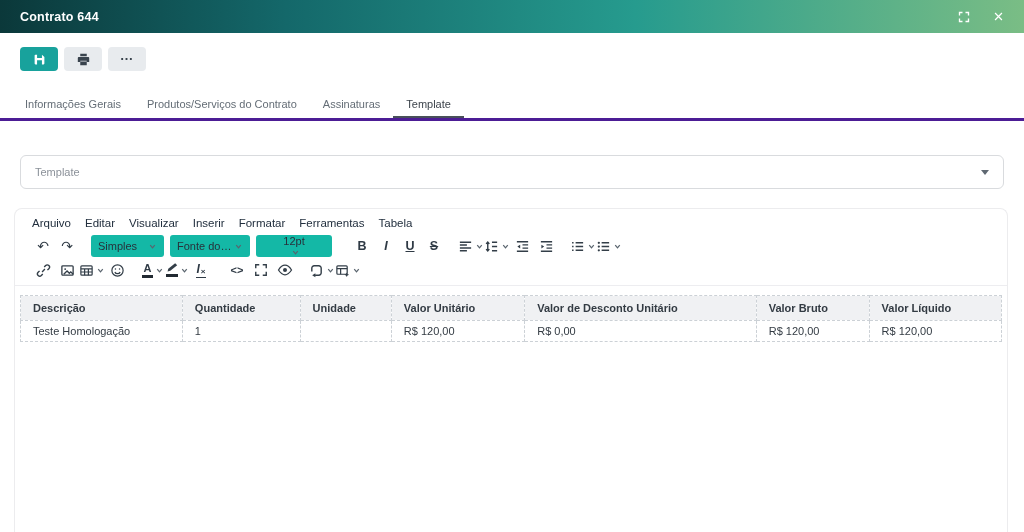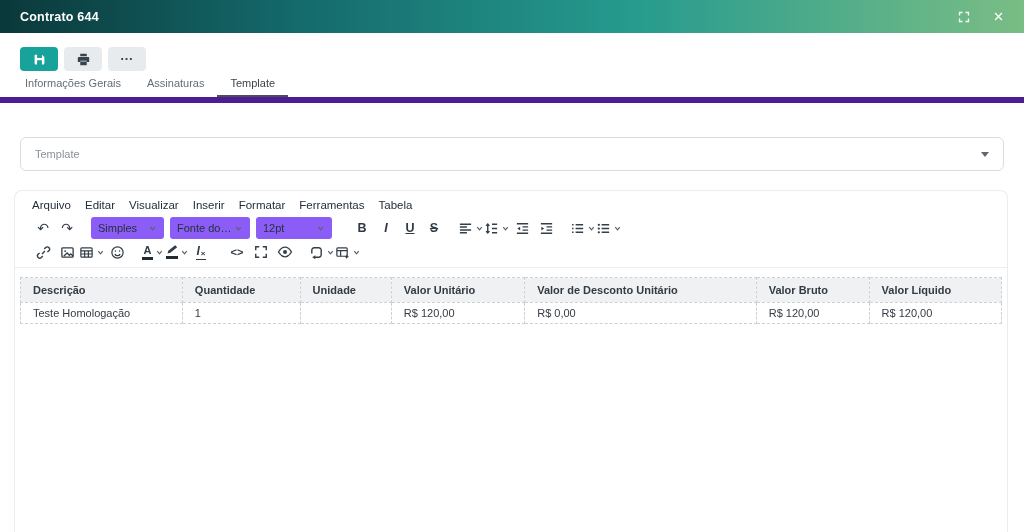--- a/index.html
+++ b/index.html
@@ -27,21 +27,21 @@
   .actions { margin:14px 0 0 20px; display:flex; gap:6px; }
   .abtn {
     width:38px; height:24px; border:none; border-radius:4px;
     display:flex; align-items:center; justify-content:center; cursor:pointer;
   }
   .abtn.primary { background:#18a29c; color:#ffffff; }
   .abtn.sec { background:#e8ebee; color:#39434d; }
   .more-dots { font-size:13px; font-weight:bold; letter-spacing:1px; line-height:0; color:#39434d; }
 
   
-  .tabs-bar { display:flex; padding-left:12px; border-bottom:6px solid #4c1d95; }
+  .tabs-bar { margin-top:21px; display:flex; padding-left:12px; border-bottom:3px solid #4c1d95; }
   .tab {
     padding:0 13px; font-size:11px; color:#646d76; line-height:24px;
     border-bottom:2px solid transparent; cursor:pointer; white-space:nowrap;
   }
   .tab.active { color:#3d444c; border-bottom-color:#49505a; }
 
   
   .select-field {
     margin:34px 20px 0; height:34px;
     border:1px solid #d9dbde; border-radius:6px;
@@ -65,25 +65,25 @@
   .toolbars { border-bottom:1px solid #ededf0; padding:2px 6px 3px 16px; }
   .trow { display:flex; align-items:center; height:24px; }
   .ib {
     min-width:24px; height:22px; display:flex; align-items:center; justify-content:center;
     color:#333e48; border-radius:3px; cursor:pointer;
   }
   .grp { display:flex; align-items:center; }
   .gap12 { width:12px; }
   .uglyph { font-size:14px; line-height:1; color:#333e48; }
   .chip {
-    height:22px; background:#8b5cf6; border-radius:3px; display:flex; align-items:center;
+    height:22px; background:#14b8a6; border-radius:3px; display:flex; align-items:center;
     padding:0 7px; font-size:11px; color:#27313b; margin-right:6px; cursor:pointer;
   }
   .chip .lbl { flex:1; overflow:hidden; text-overflow:ellipsis; white-space:nowrap; }
-  .chip.w1{width:73px;} .chip.w2{width:80px;} .chip.w3{width:76px;}
+  .chip.w1{width:73px;} .chip.w2{width:80px;} .chip.w3{width:76px;flex-direction:column;}
   .crt { display:flex; margin-left:2px; color:#5a646e; }
   .fmt { font-size:12.5px; font-weight:bold; color:#2f3a45; line-height:1; }
   .fmt.u { text-decoration:underline; }
   .fmt.s { text-decoration:line-through; }
   .code-glyph { font-size:11px; font-weight:bold; letter-spacing:0; color:#2f3a45; }
   .colorA { display:flex; flex-direction:column; align-items:center; line-height:1; }
   .colorA .a { font-size:11px; font-weight:bold; color:#2f3a45; }
   .colorA .bar { width:11px; height:3px; background:#222a32; margin-top:1px; }
   .penwrap { display:flex; flex-direction:column; align-items:center; }
   .penwrap .bar { width:12px; height:3px; background:#222a32; margin-top:1px; }
@@ -139,20 +139,21 @@
       </svg>
     </span>
   </button>
   <button class="abtn sec">
     <span class="more-dots">⋯</span>
   </button>
 </div>
 
 <div class="tabs-bar">
   <div class="tab">Informações Gerais</div>
+  <div class="tab">Produtos/Serviços do Contrato</div>
   <div class="tab">Assinaturas</div>
   <div class="tab active">Template</div>
 </div>
 
 <div class="select-field">
   <span class="select-ph">Template</span>
   <span class="sel-caret"></span>
 </div>
 
 <div class="editor">

